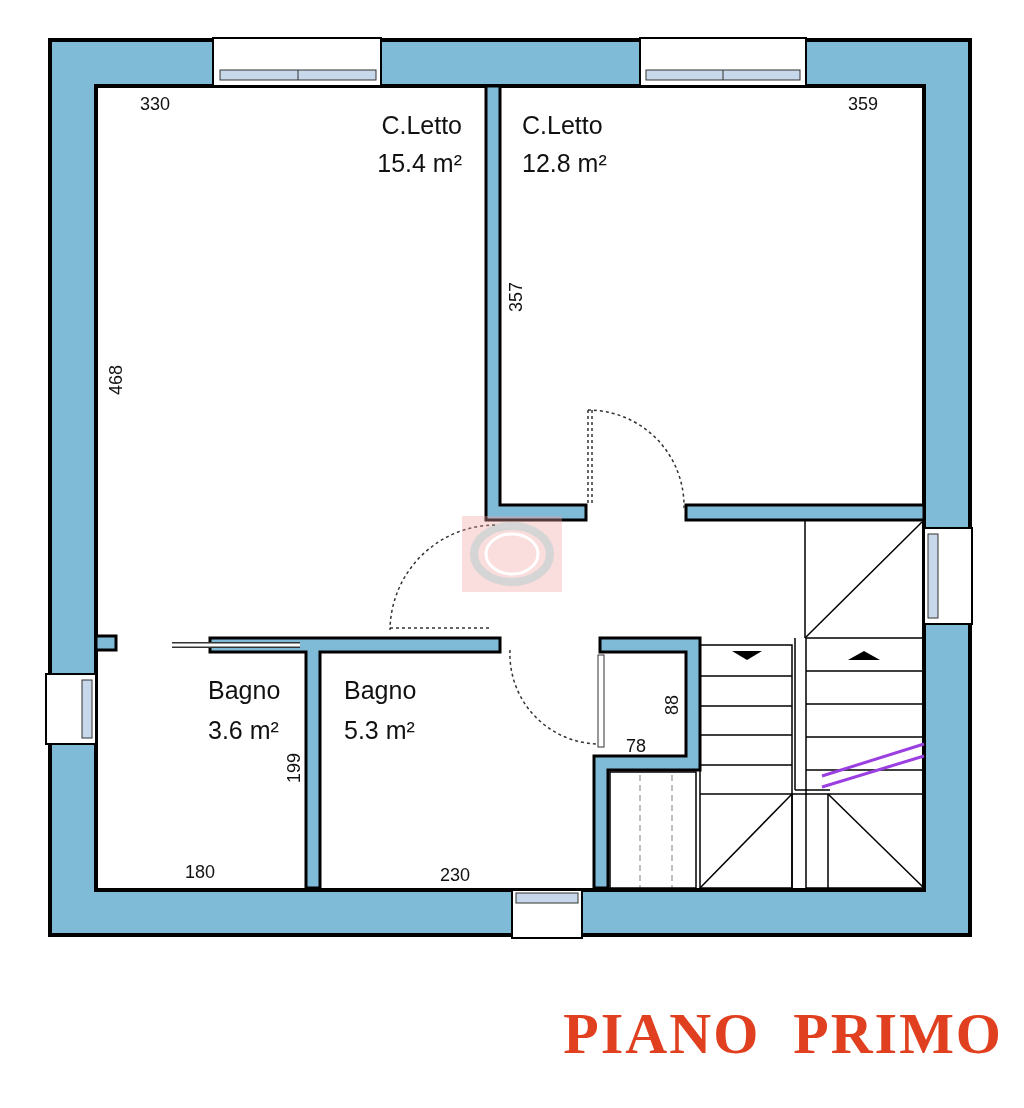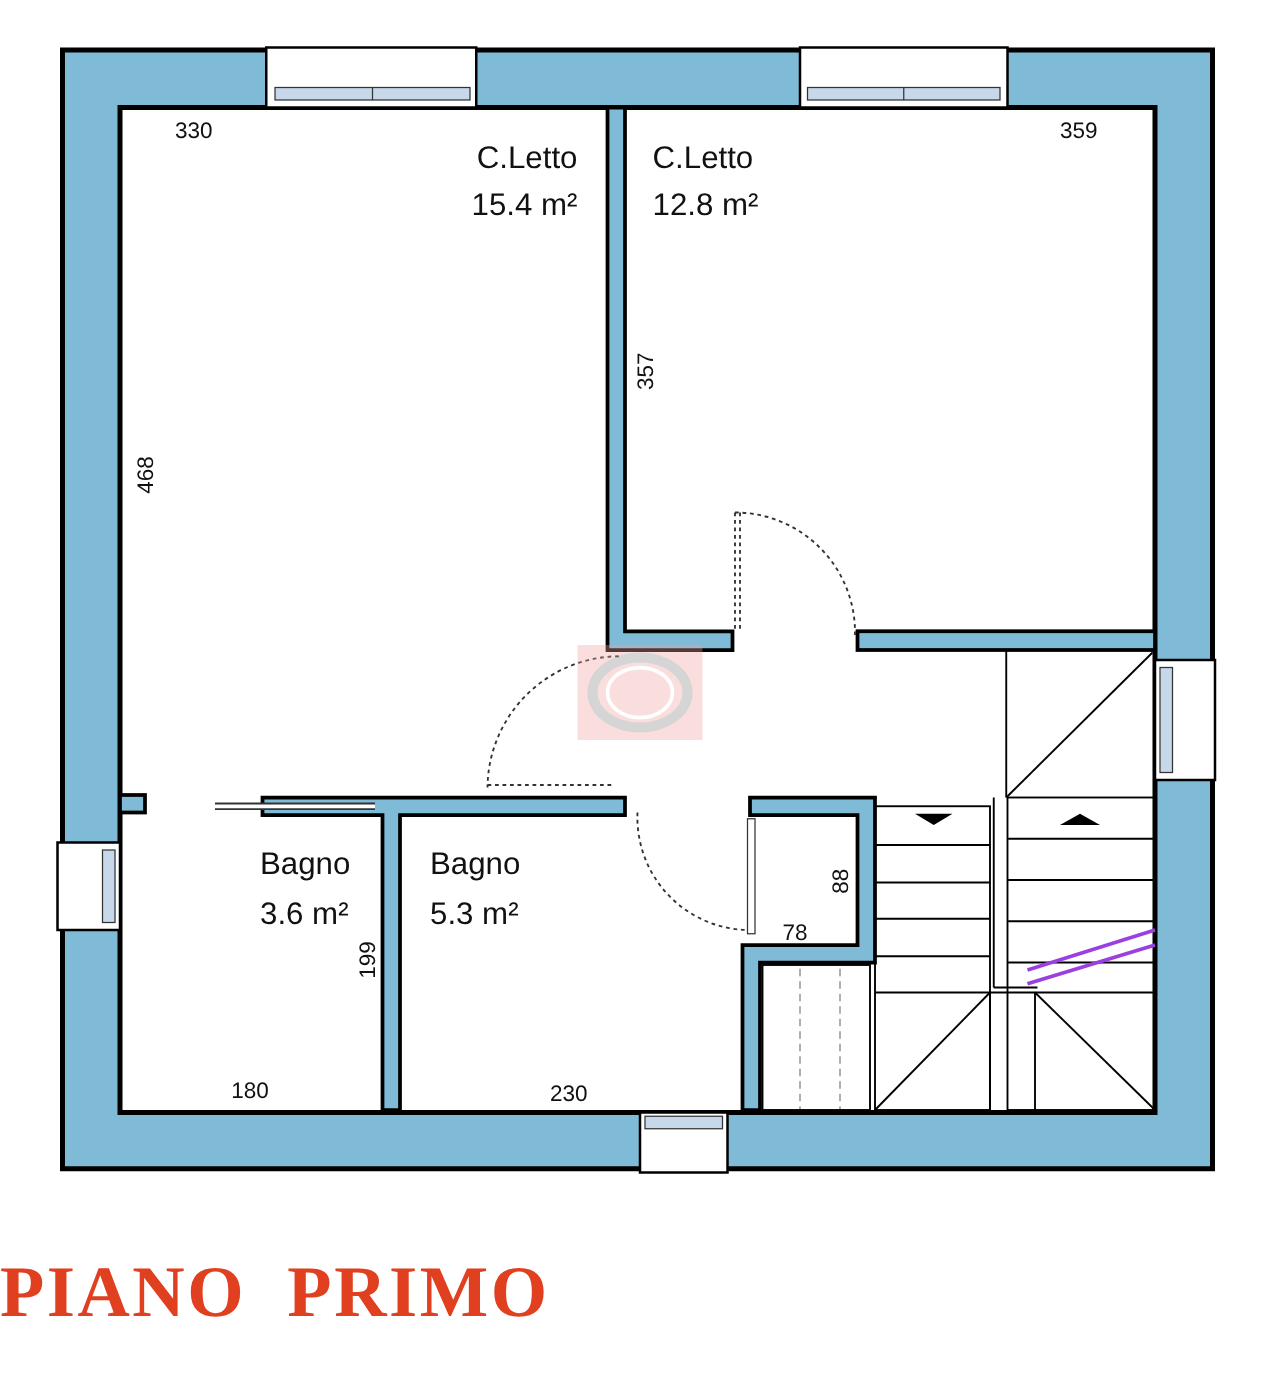--- a/index.html
+++ b/index.html
@@ -1,21 +1,21 @@
 <!DOCTYPE html>
 <html><head>
 <meta charset="utf-8">
 <style>
   html,body{margin:0;padding:0;background:#fff;}
   body{width:1024px;height:1108px;position:relative;overflow:hidden;font-family:"Liberation Sans",sans-serif;}
   svg{position:absolute;left:0;top:0;}
   .lbl{font-family:"Liberation Sans",sans-serif;fill:#111;}
   .room{font-size:25px;}
   .dim{font-size:18px;}
-  .title{position:absolute;left:0;width:992px;top:1000px;text-align:left;font-family:"Liberation Serif",serif;font-weight:bold;font-size:58px;letter-spacing:2px;}
+  .title{position:absolute;left:0;width:992px;top:1000px;text-align:right;font-family:"Liberation Serif",serif;font-weight:bold;font-size:58px;letter-spacing:2px;padding-left:11px;}
 </style>
 </head>
 <body>
 
 <svg width="1024" height="1108" viewBox="0 0 1024 1108">
 
   <g fill="#7fbbd6" stroke="#000" stroke-width="4">
 
     <path fill-rule="evenodd" d="M50 40 L970 40 L970 935 L50 935 Z M96 86 L924 86 L924 890 L96 890 Z"></path>
   </g>

